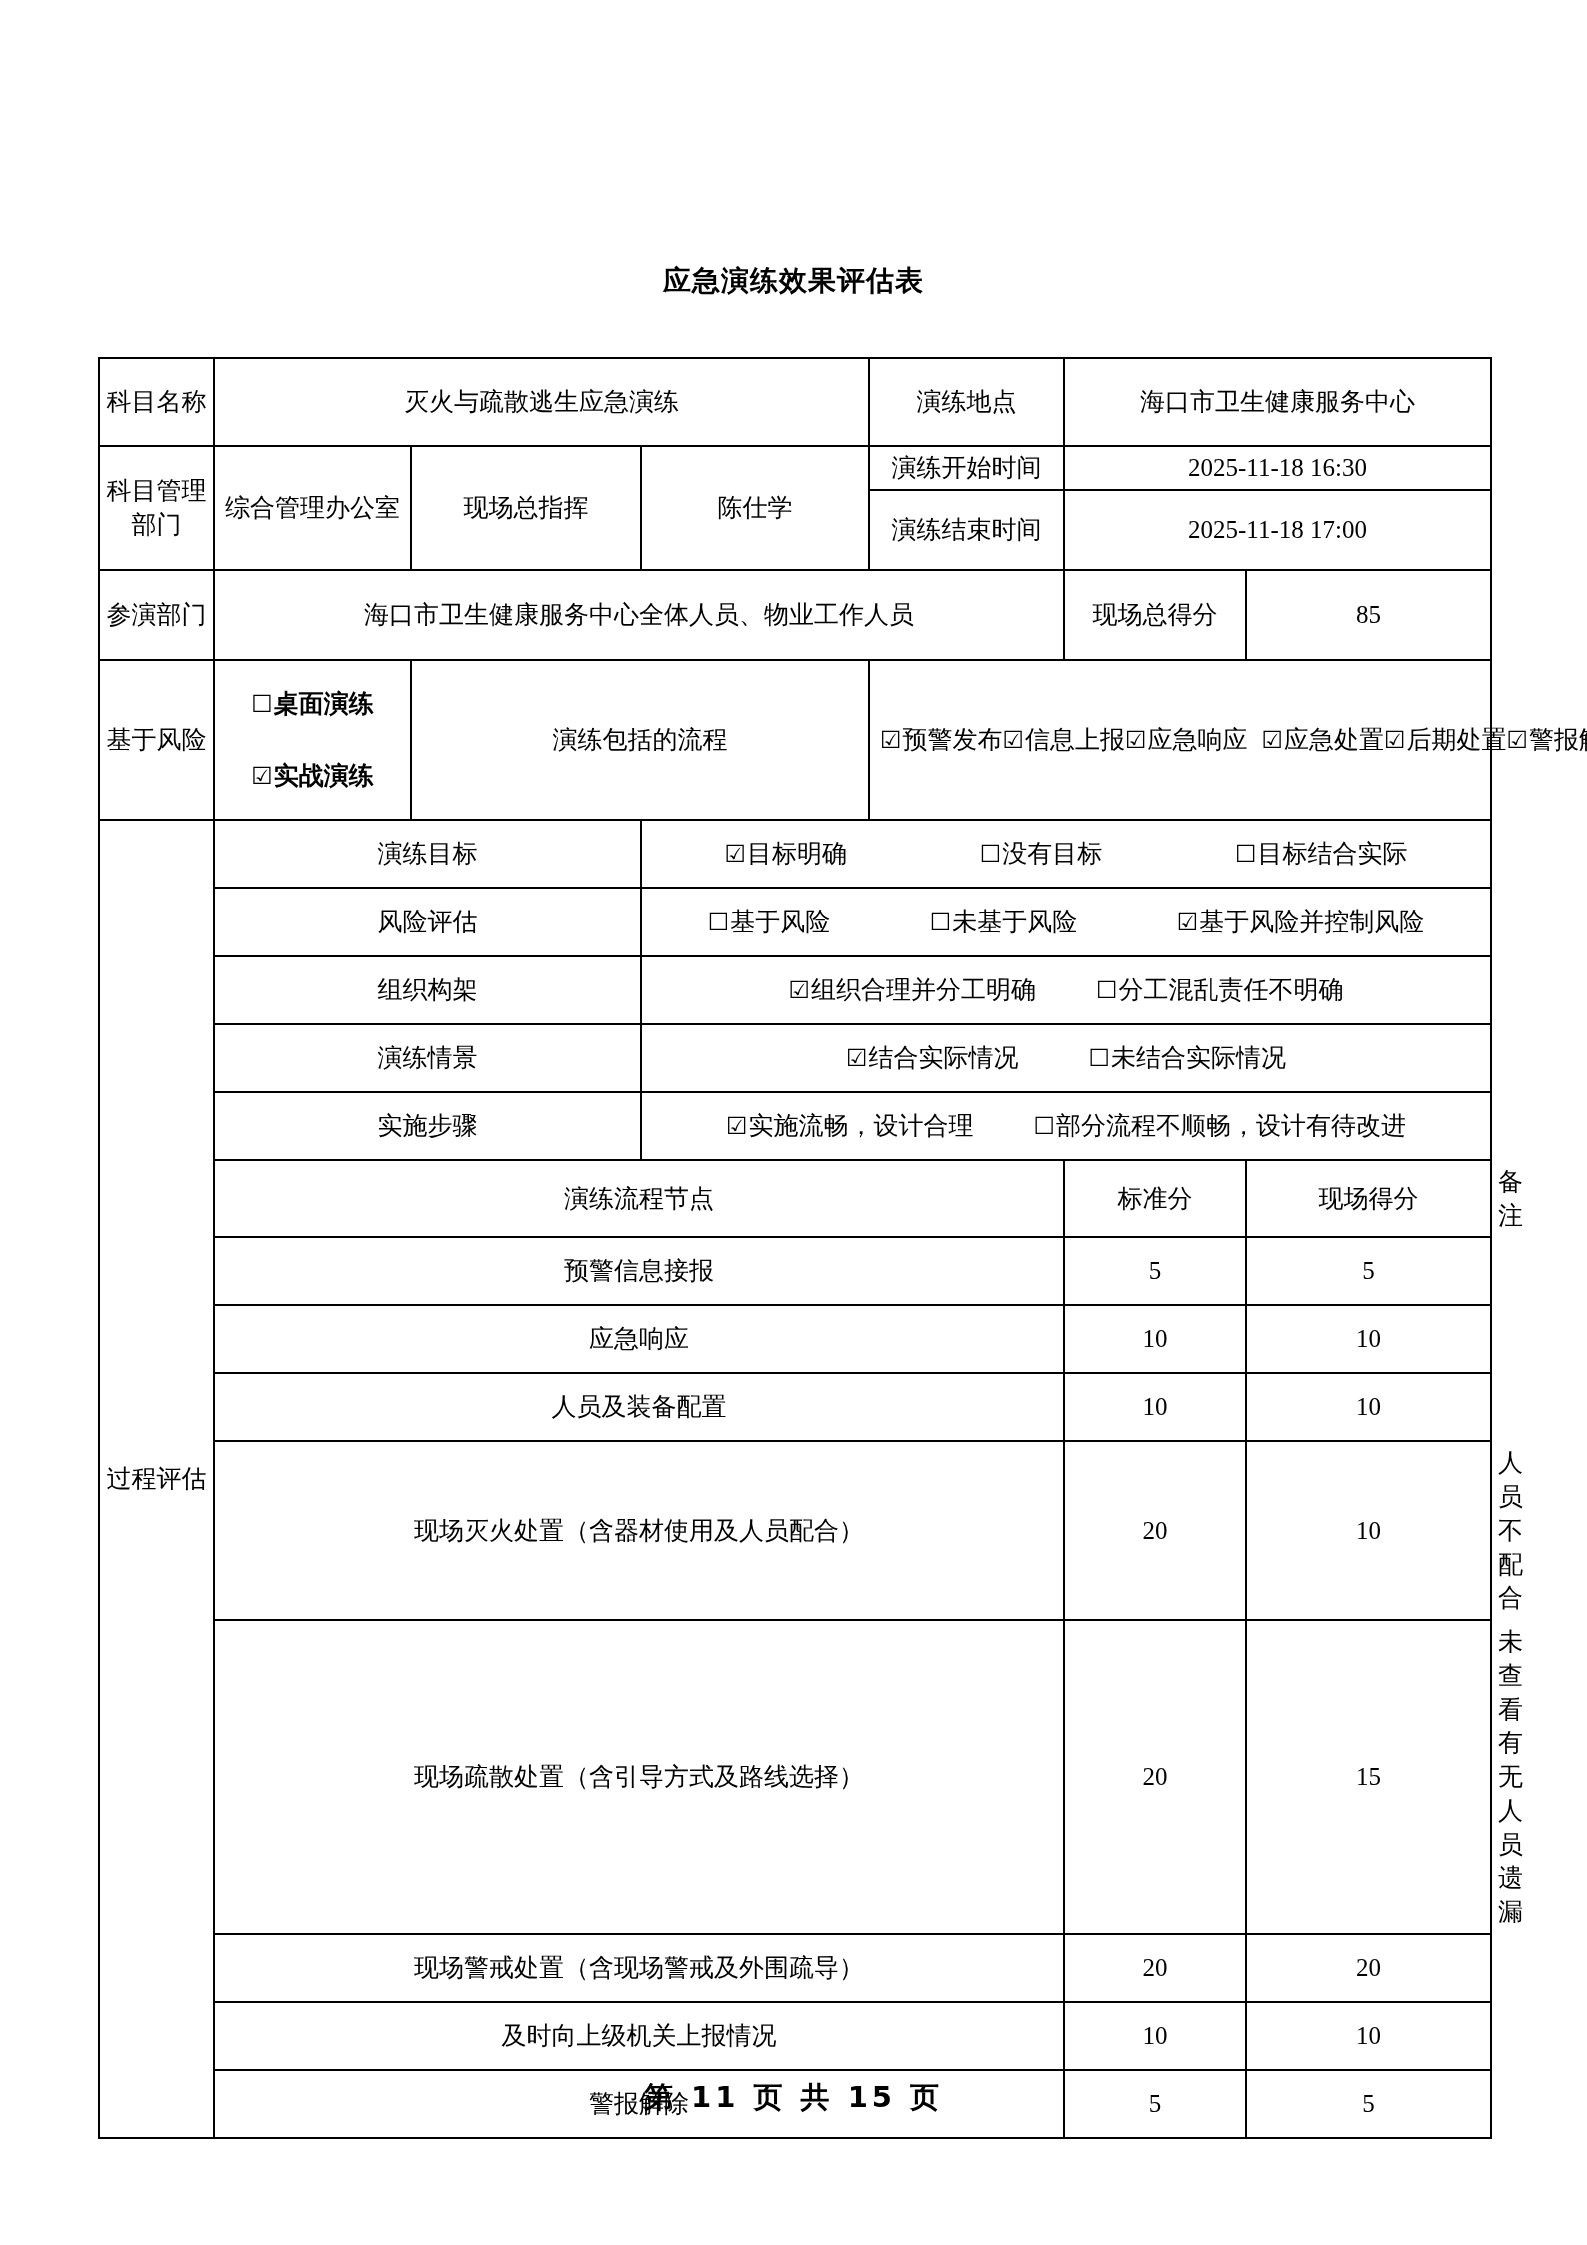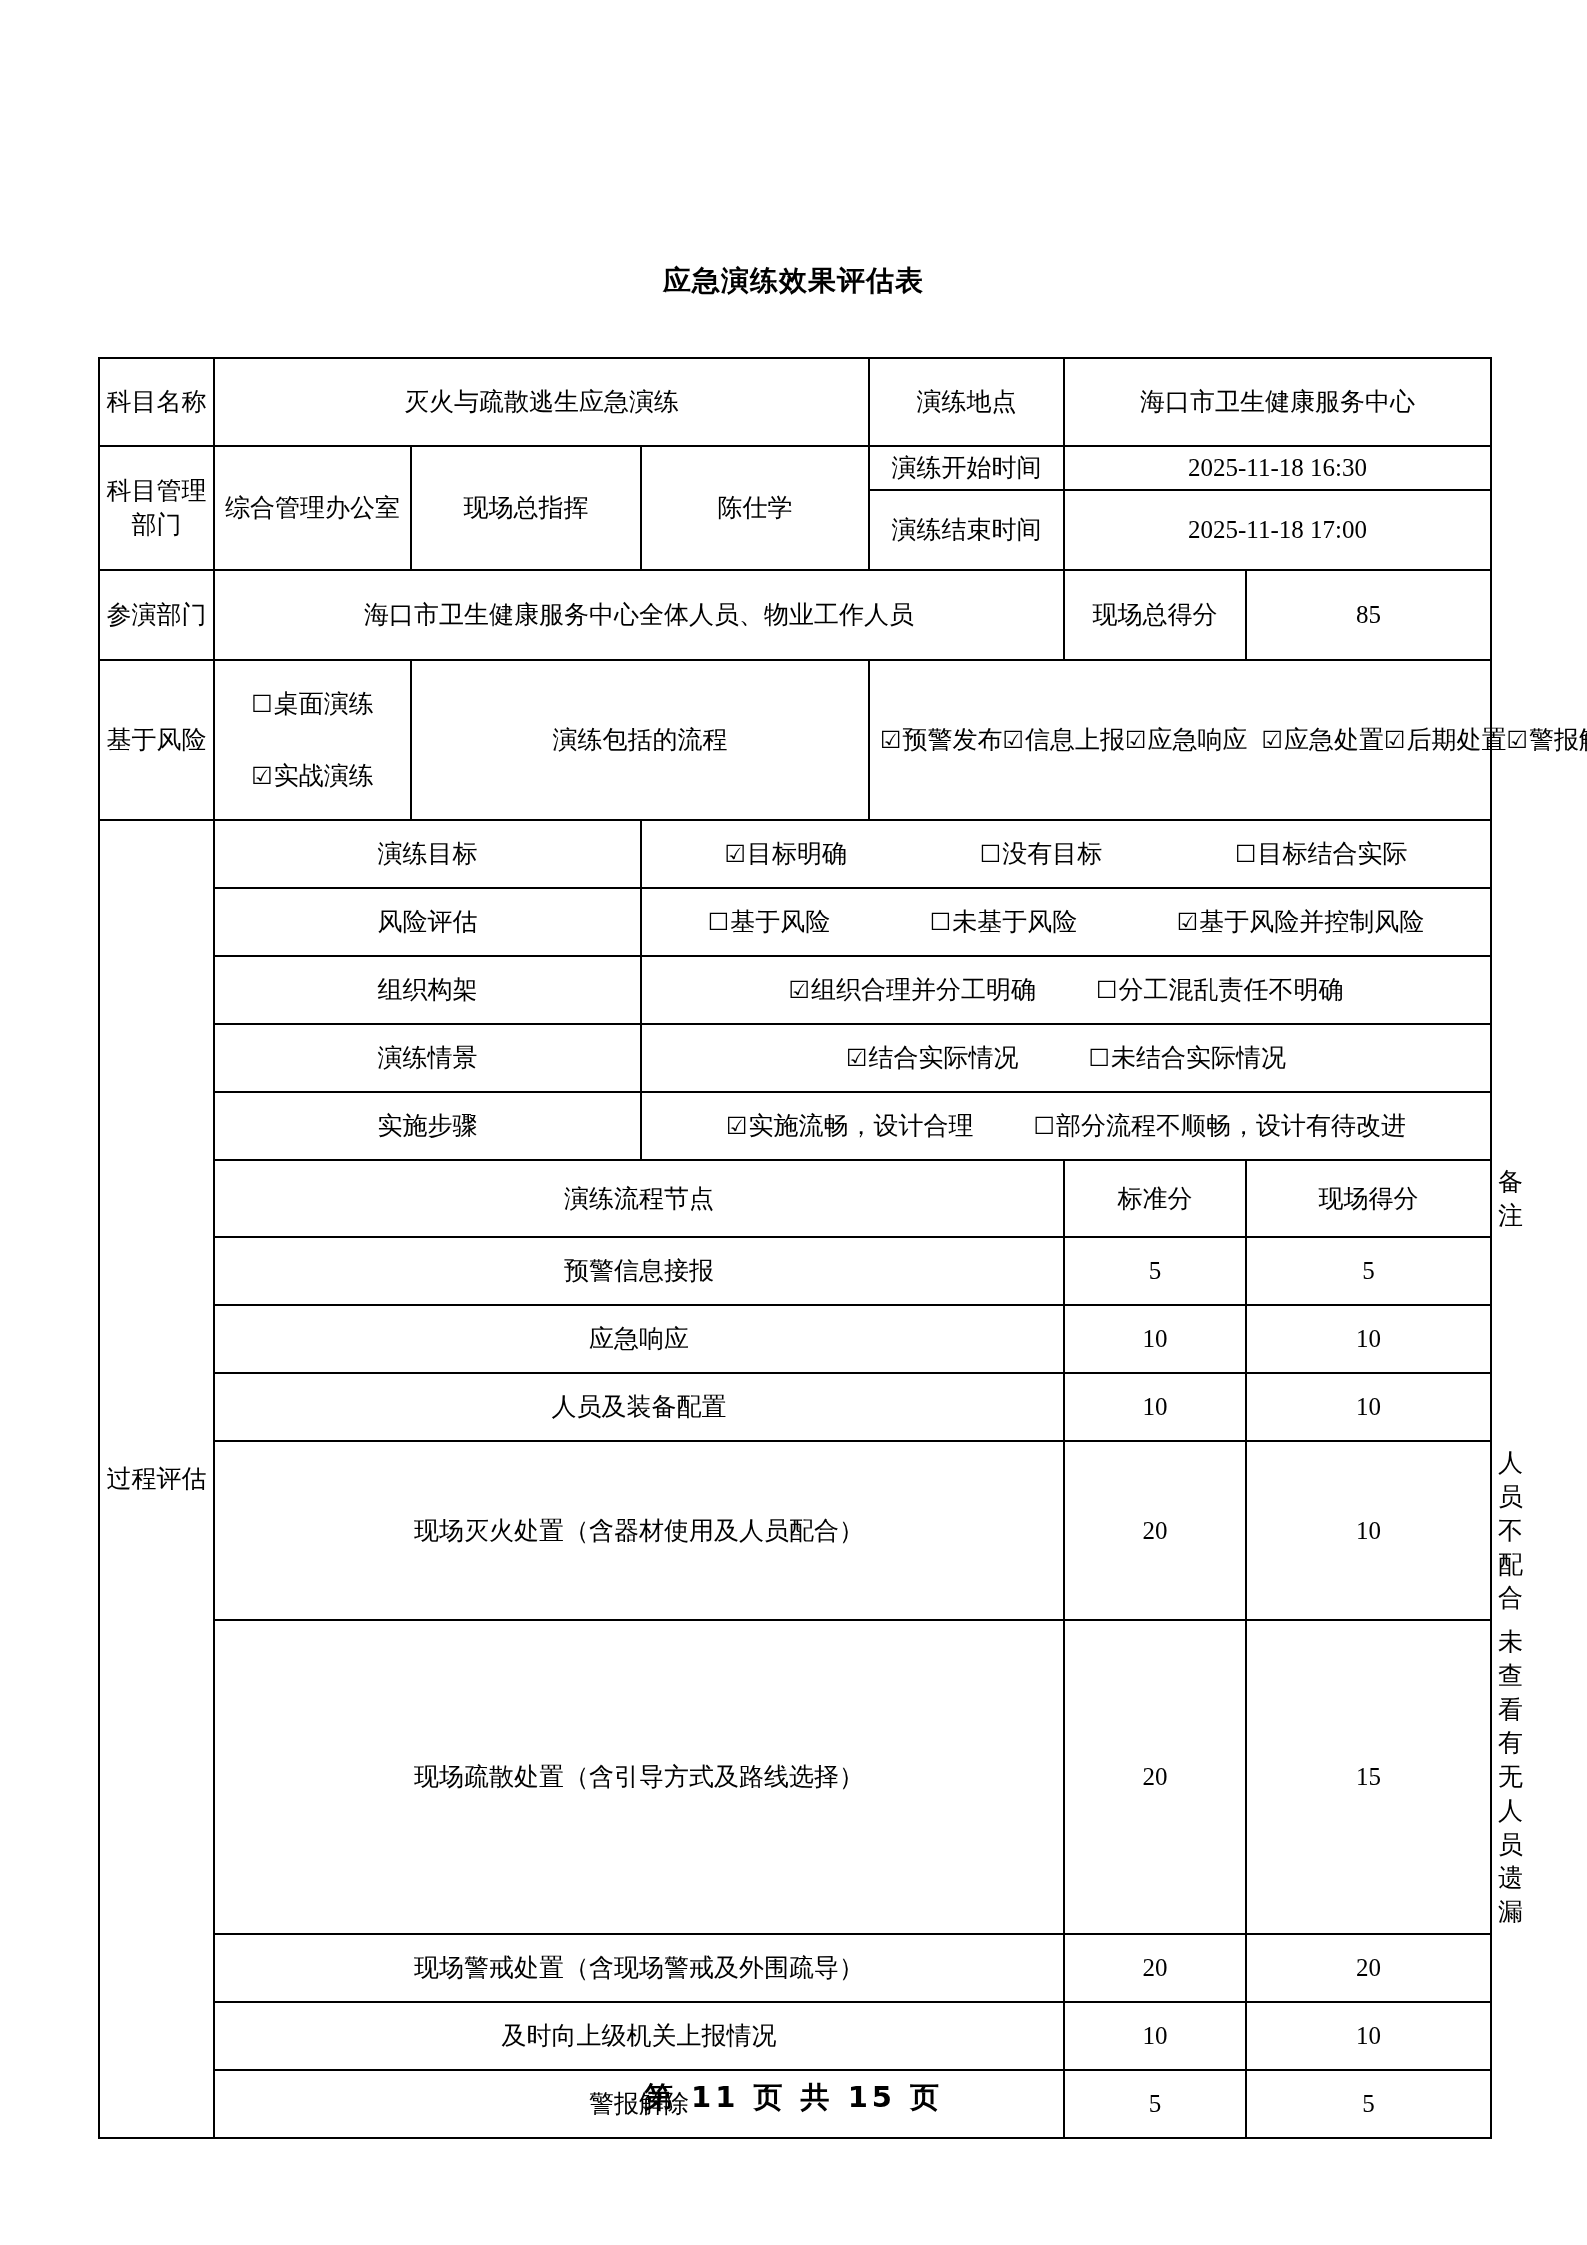--- a/index.html
+++ b/index.html
@@ -86,20 +86,21 @@
     align-items: center;
   }
   .proc-row .opt { font-size: 25px; }
   .cat-col {
     display: flex;
     flex-direction: column;
     justify-content: space-between;
     height: 100%;
     gap: 38px;
     padding: 6px 0;
+    font-weight: bold;
   }
   .page-footer {
     position: absolute;
     left: 0;
     top: 2078px;
     width: 1587px;
     text-align: center;
     font-family: "DejaVu Sans", "Liberation Sans", sans-serif;
     font-weight: bold;
     font-size: 29px;

